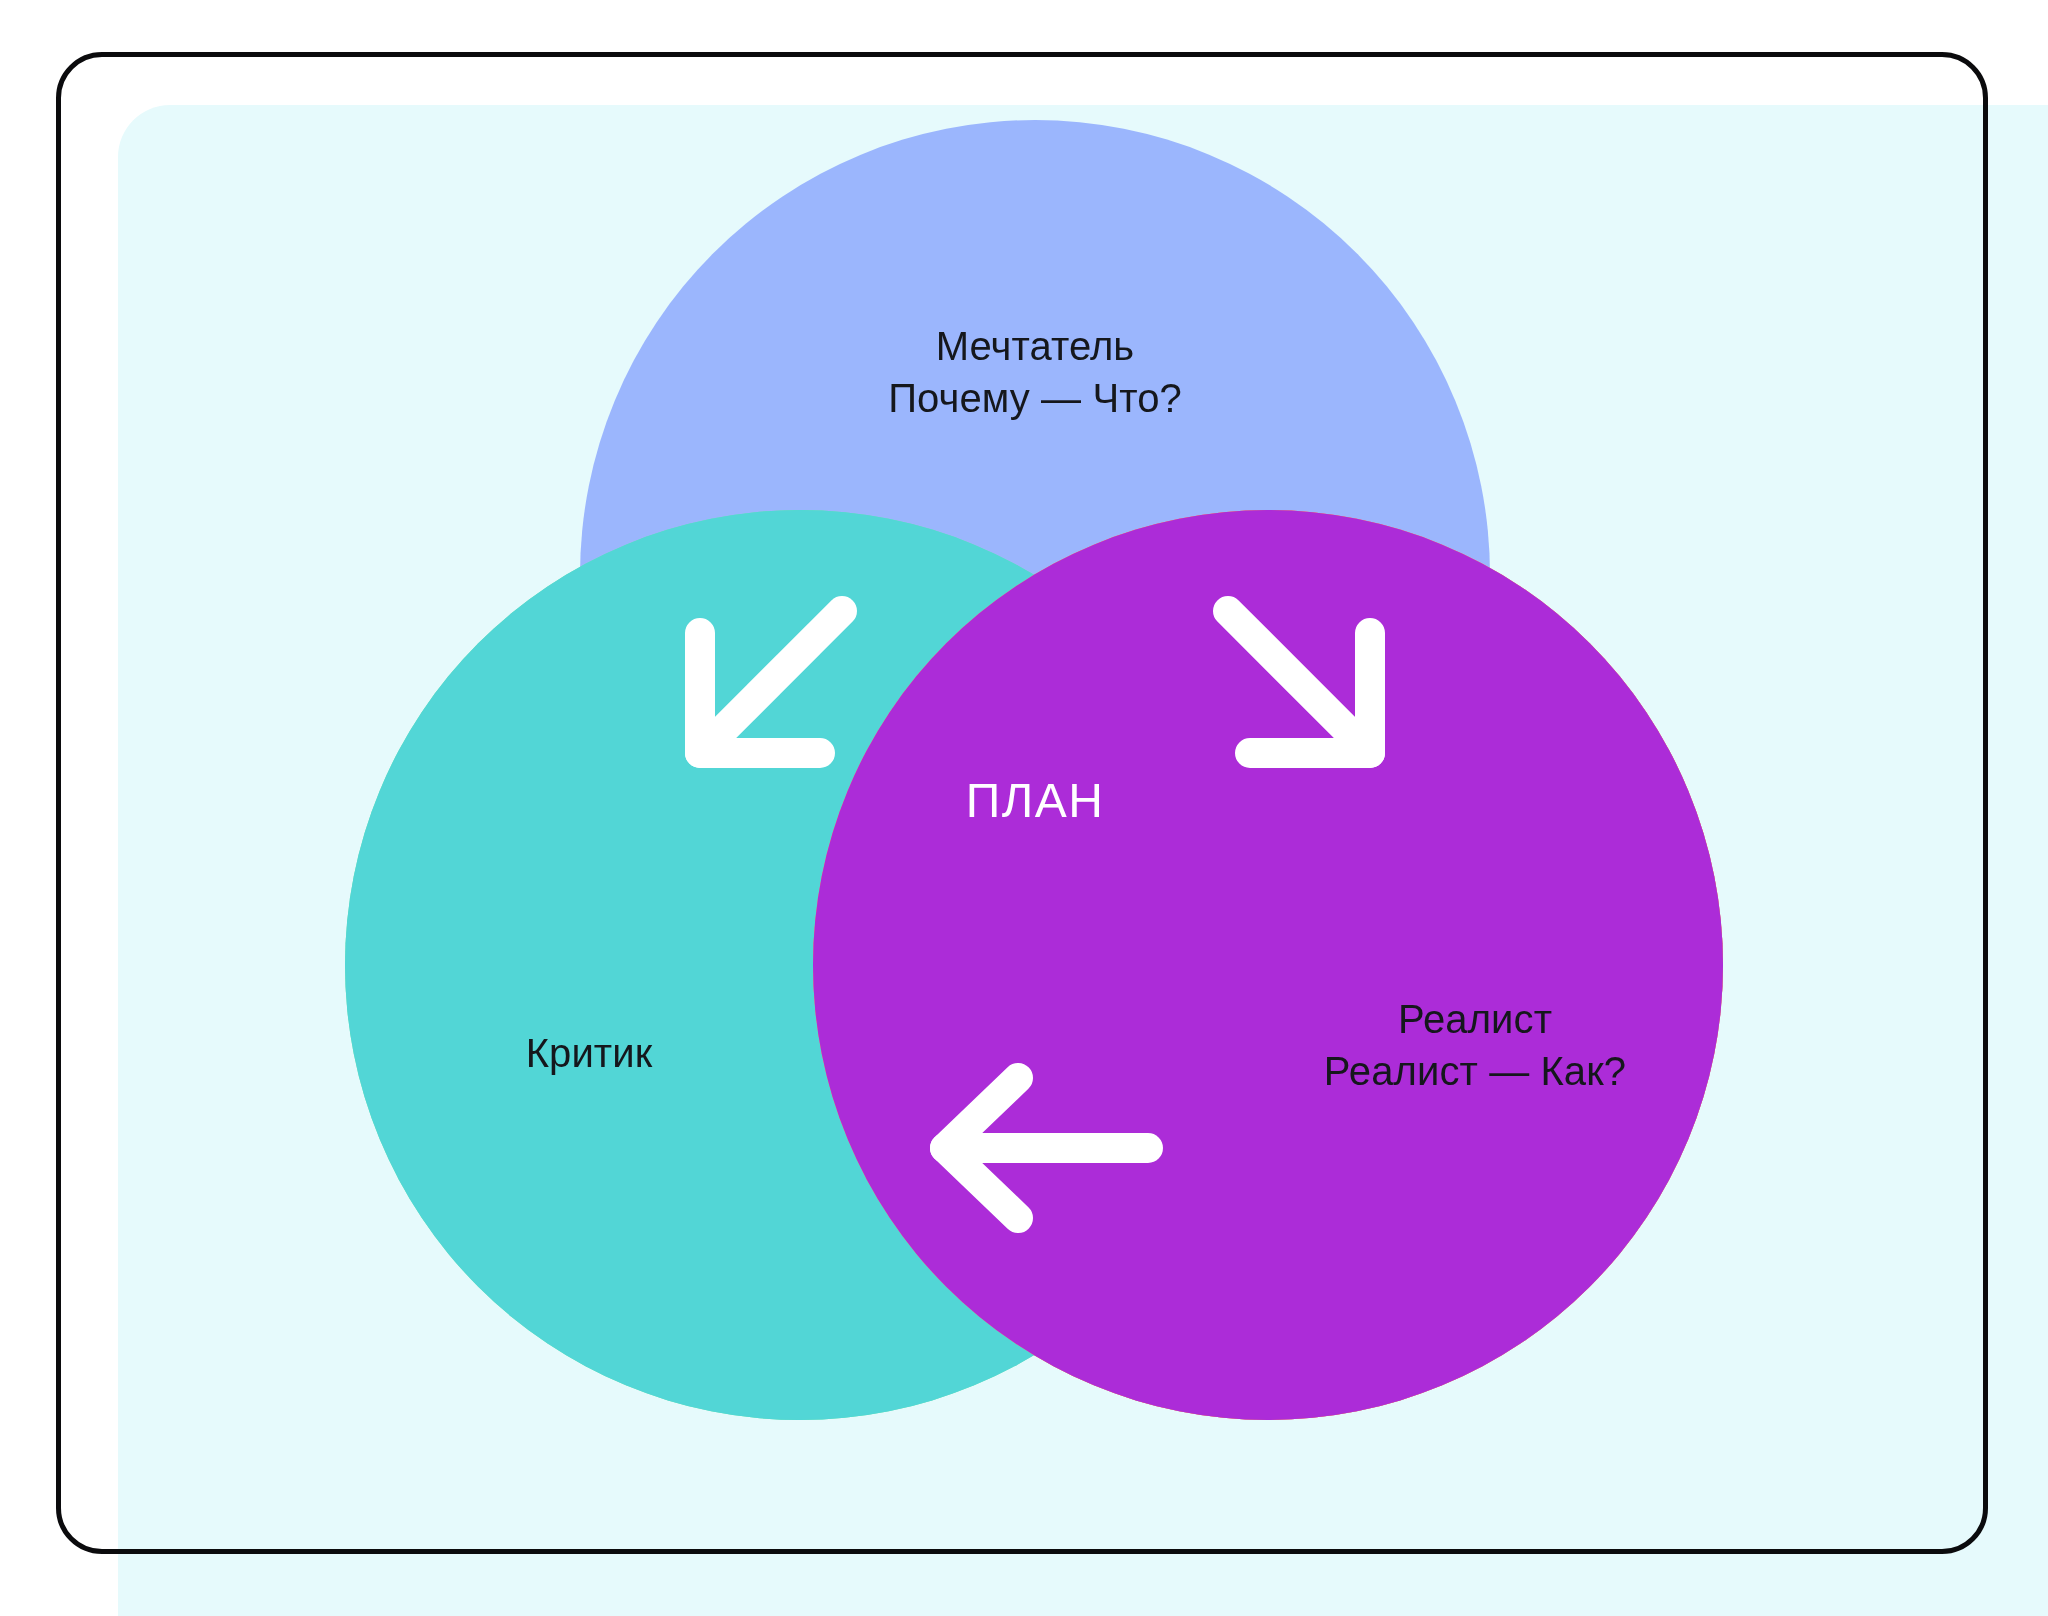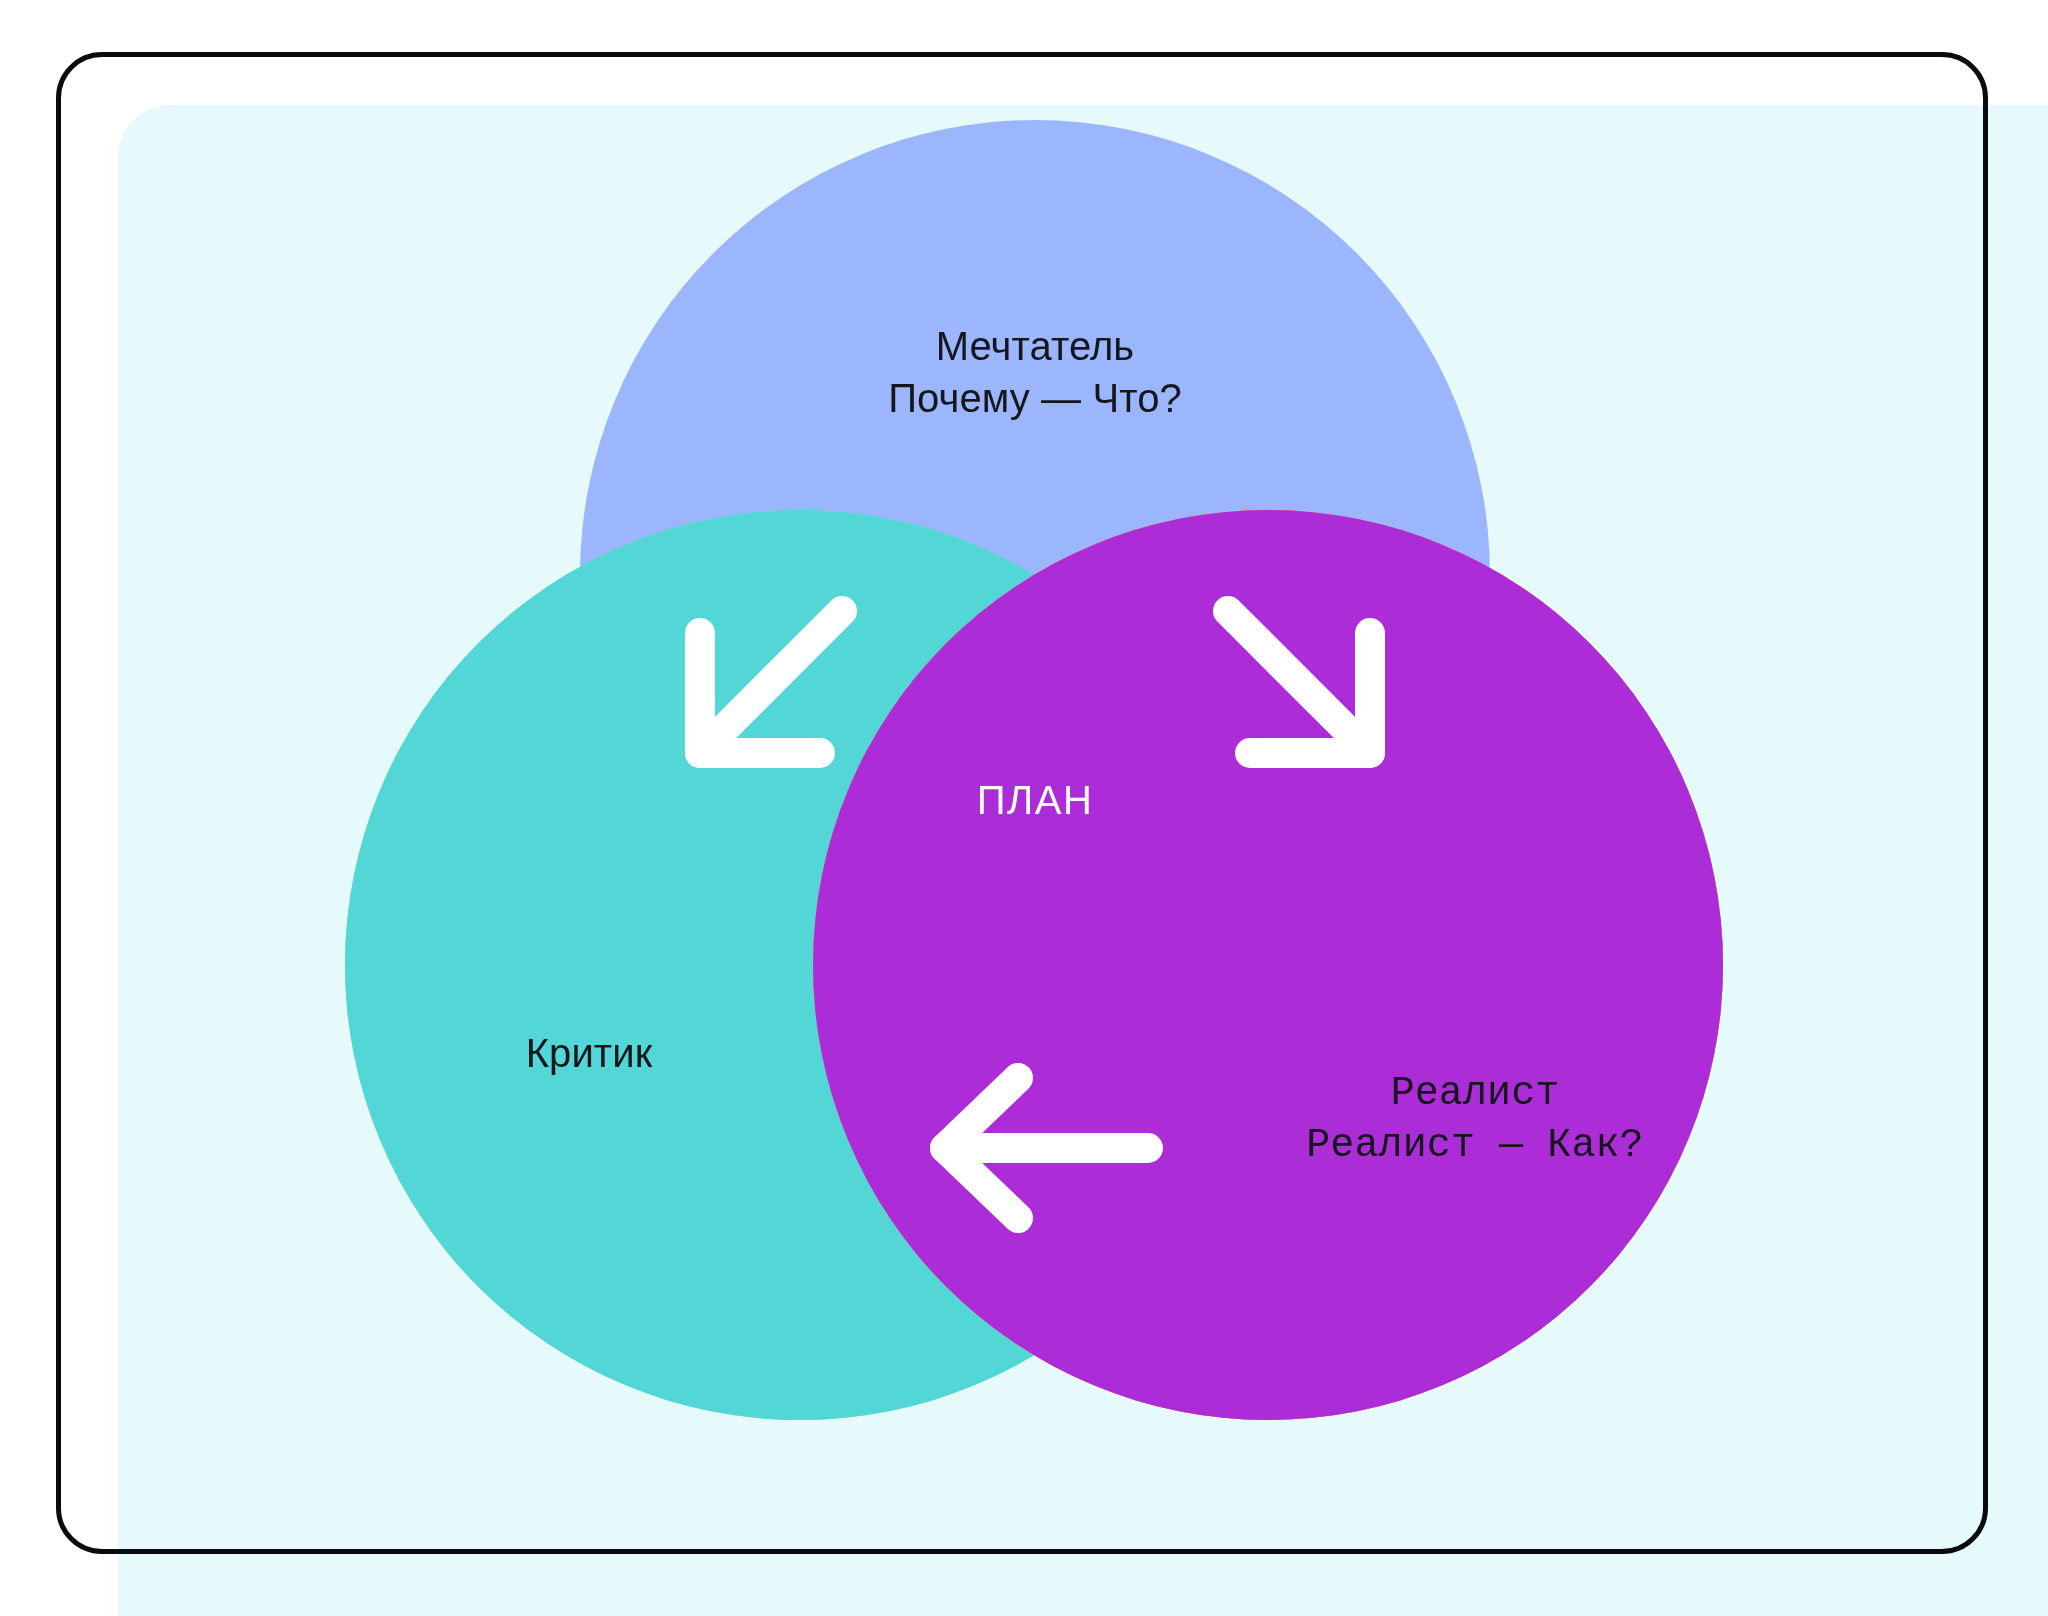--- a/index.html
+++ b/index.html
@@ -77,31 +77,30 @@
     top: 320px;
     transform: translate(-50%, 0);
   }
   #label-critic {
     left: 589px;
     top: 1027px;
     transform: translate(-50%, 0);
   }
   #label-realist {
     left: 1475px;
-    top: 1068px;
+    top: 993px;
     transform: translate(-50%, 0);
-    font-family: Liberation Mono, monospace;
   }
   #label-plan {
     position: absolute;
     left: 1035px;
     top: 800px;
     transform: translate(-50%, -50%);
     color: #FFFFFF;
-    font-size: 40px;
+    font-size: 48px;
     letter-spacing: 1.5px;
     font-weight: 400;
     white-space: nowrap;
     pointer-events: none;
     text-align: center;
   }
 </style>
 </head>
 <body>
 

